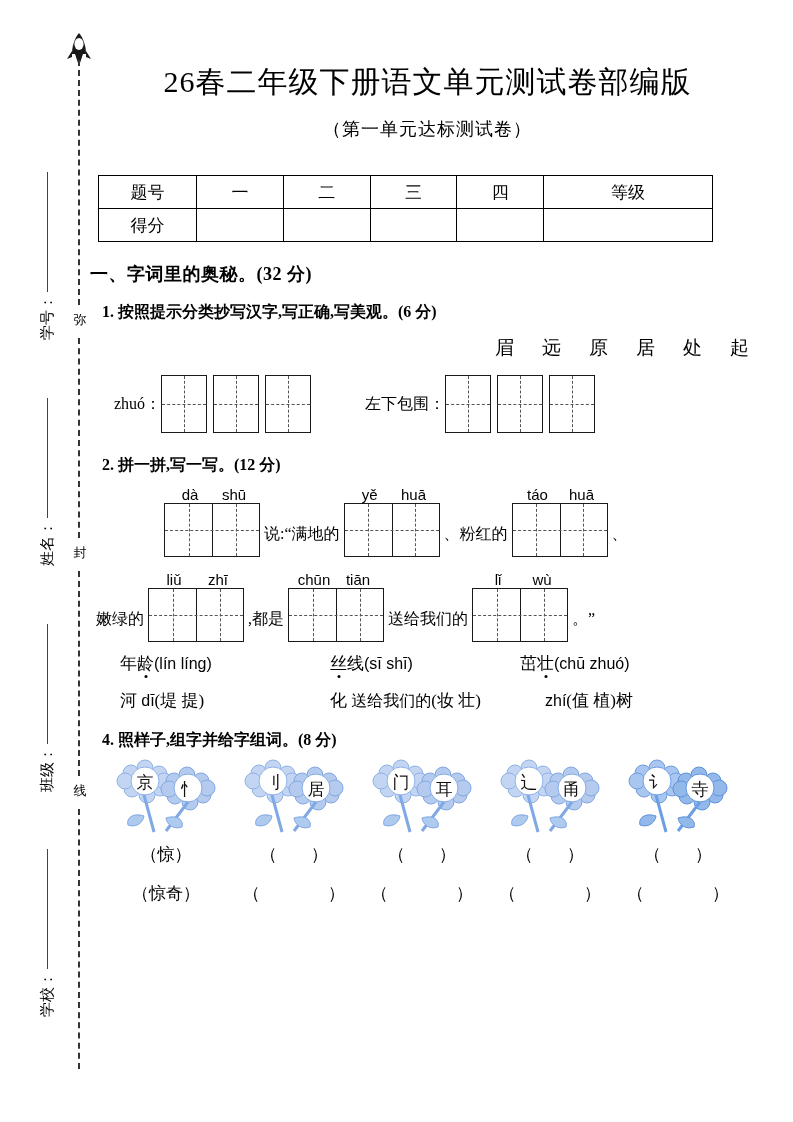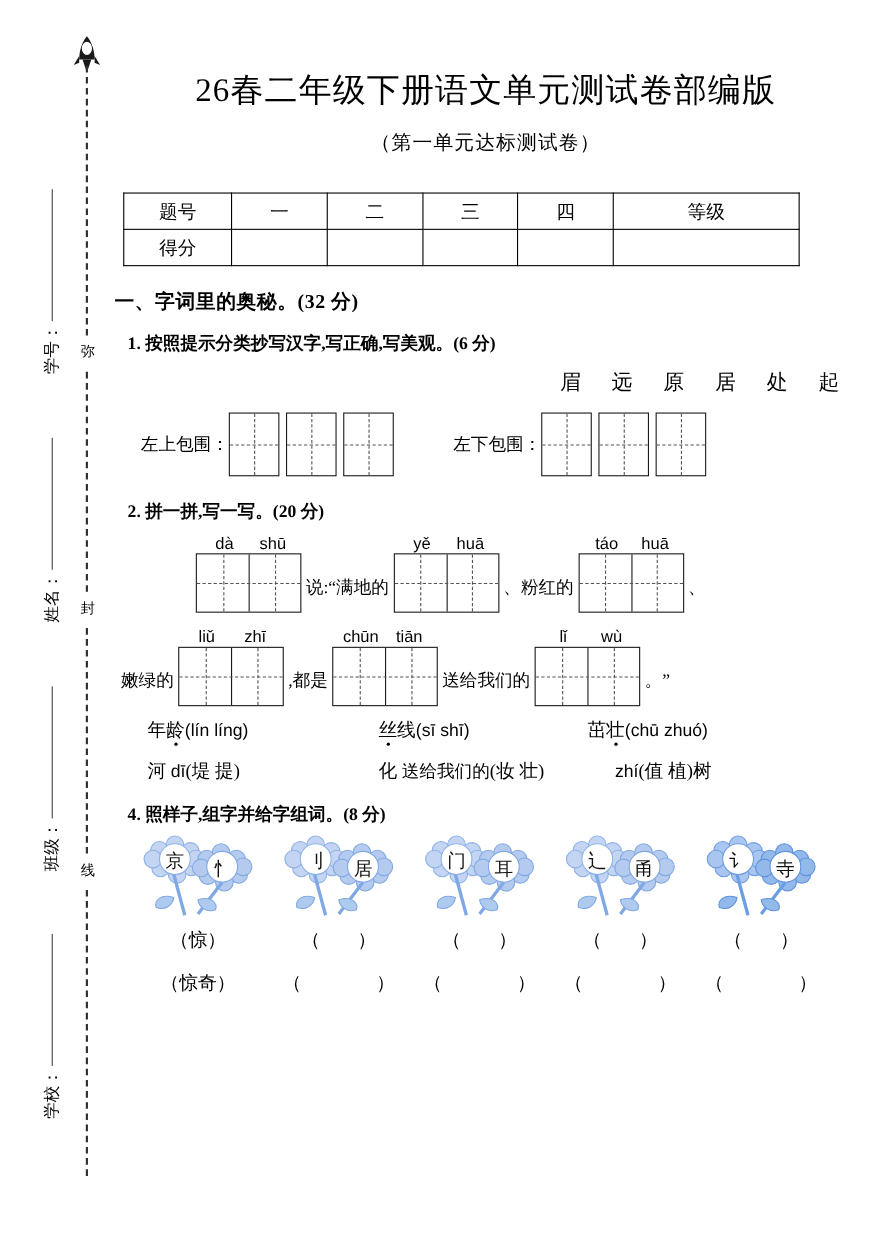--- a/index.html
+++ b/index.html
@@ -24,21 +24,21 @@
   .fold-char {
     position:absolute; left:-7px; width:18px; text-align:center;
     font-family:"Liberation Sans","DejaVu Sans",sans-serif; font-size:13px;
     background:#fff; padding:3px 0;
   }
 
   
   #rocket { position:absolute; left:64px; top:32px; width:30px; height:42px; }
 
   
-  #main { position:absolute; left:98px; top:0; width:693px; height:1122px; }
+  #main { position:absolute; left:84px; top:0; width:693px; height:1122px; }
 
   .title1 {
     text-align:center; font-size:30px; font-weight:400;
     font-family:"Liberation Serif","DejaVu Serif",serif;
     margin-top:62px; letter-spacing:1px; white-space:nowrap;
     margin-left:-6px;
   }
   .title2 {
     text-align:center; font-size:18px; margin-top:14px;
     font-family:"Liberation Serif","DejaVu Serif",serif;
@@ -225,37 +225,37 @@
     <div class="q-head">
       <span class="num">1.</span>
       <span>按照提示分类抄写汉字,写正确,写美观。(6 分)</span>
     </div>
 
     <div class="char-row">
       <span>眉</span><span>远</span><span>原</span><span>居</span><span>处</span><span>起</span>
     </div>
 
     <div class="row-flex" style="margin-top:14px; margin-left:30px;">
-      <span class="lbl-txt">左上包围：</span>
+      <span class="lbl-txt">zhuó：</span>
       <span class="tz-group">
         <span class="tz"></span>
         <span class="tz"></span>
         <span class="tz"></span>
       </span>
       <span class="lbl-txt" style="margin-left:54px;">左下包围：</span>
       <span class="tz-group">
         <span class="tz"></span>
         <span class="tz"></span>
         <span class="tz"></span>
       </span>
     </div>
 
     <div class="q-head" style="margin-top:22px;">
       <span>2.</span>
-      <span>拼一拼,写一写。(20 分)</span>
+      <span>拼一拼,写一写。(12 分)</span>
     </div>
 
     <div class="q2block">
       <div class="q2line">
         <div class="q2cell" style="margin-left:68px;">
           <div class="py">
             <span>dà</span><span>shū</span>
           </div>
           <div class="grid2">
             <span class="dv1"></span>

